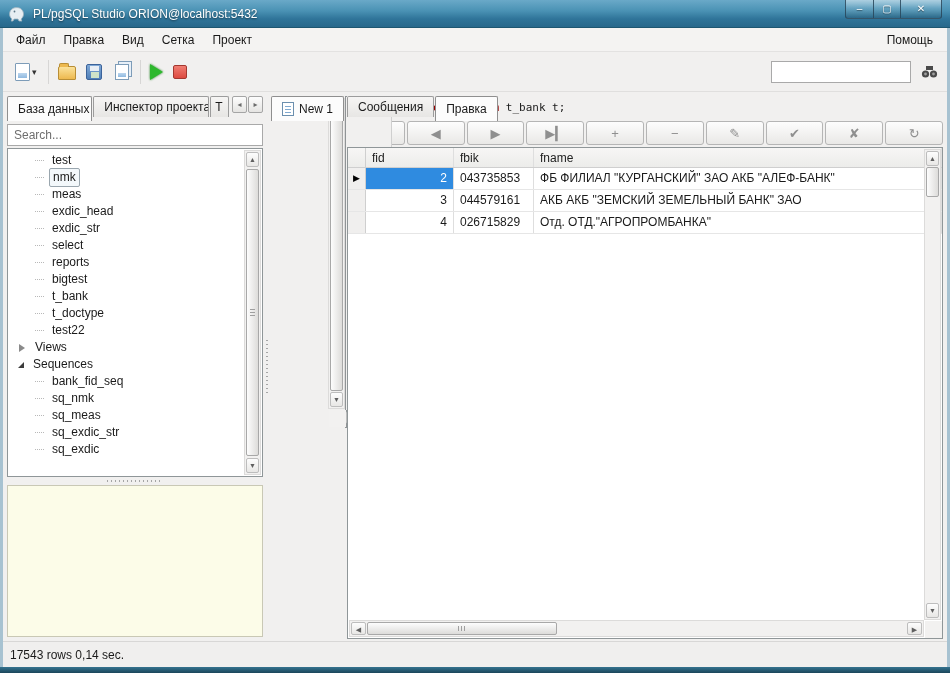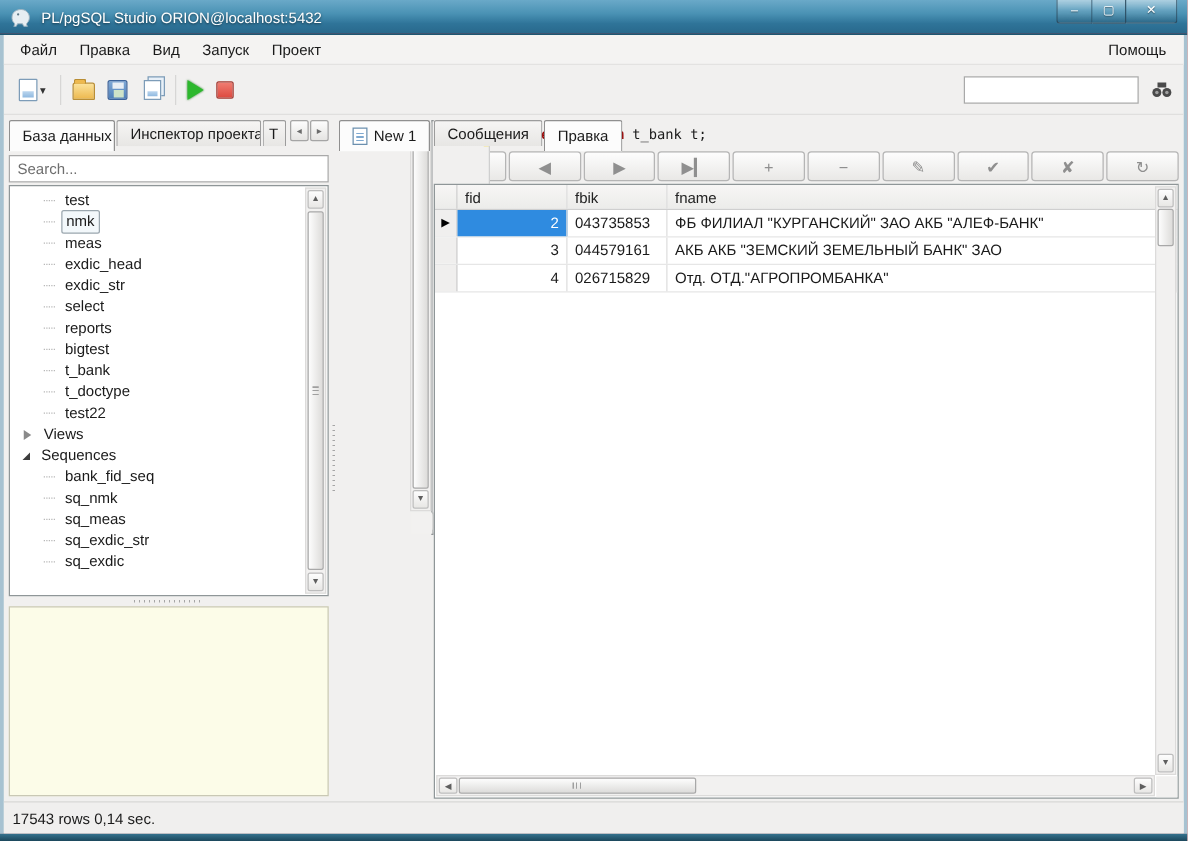--- a/index.html
+++ b/index.html
@@ -1,17 +1,17 @@
 <!DOCTYPE html>
 <html><head>
 <meta charset="utf-8">
 <style>
   html,body{margin:0;padding:0;background:#c9d6de;}
   *{box-sizing:border-box;}
-  .window{position:relative;width:950px;height:673px;font-family:"Liberation Sans",sans-serif;font-size:12px;color:#1a1a1a;background:#b91c1c;overflow:hidden;}
+  .window{position:relative;width:950px;height:673px;font-family:"Liberation Sans",sans-serif;font-size:12px;color:#1a1a1a;background:#4d7c0f;overflow:hidden;}
 
   
   .titlebar{position:absolute;top:0;left:0;width:100%;height:28px;
     background:linear-gradient(180deg,#6aa9c8 0%,#4a92b4 40%,#2f7499 70%,#28688b 100%);
     display:flex;align-items:center;padding:0 8px;border-bottom:1px solid #1d5671;}
   .app-icon{width:18px;height:16px;margin-right:7px;flex:0 0 auto;}
   .title-text{color:#ffffff;text-shadow:0 1px 2px rgba(0,0,0,.55);font-size:12px;}
   .winbtns{position:absolute;right:8px;top:0;display:flex;}
   .winbtn{height:19px;border:1px solid rgba(40,70,90,.85);border-top:none;background:linear-gradient(180deg,rgba(255,255,255,.45),rgba(255,255,255,.12) 45%,rgba(0,0,0,.12));
     color:#fff;font-size:10px;line-height:17px;text-align:center;text-shadow:0 1px 1px rgba(0,0,0,.5);}
@@ -163,21 +163,21 @@
       <div class="winbtn close">✕</div>
     </div>
   </div>
 
   <div class="body">
 
     <div class="menubar">
       <span class="menu-item">Файл</span>
       <span class="menu-item">Правка</span>
       <span class="menu-item">Вид</span>
-      <span class="menu-item">Запуск</span>
+      <span class="menu-item">Сетка</span>
       <span class="menu-item">Проект</span>
       <span class="menu-item menu-help">Помощь</span>
     </div>
 
     <div class="toolbar">
       <div class="tb-btn">
         <span class="ic-page"></span>
         <span class="caret">▾</span>
       </div>
       <div class="tb-sep"></div>

